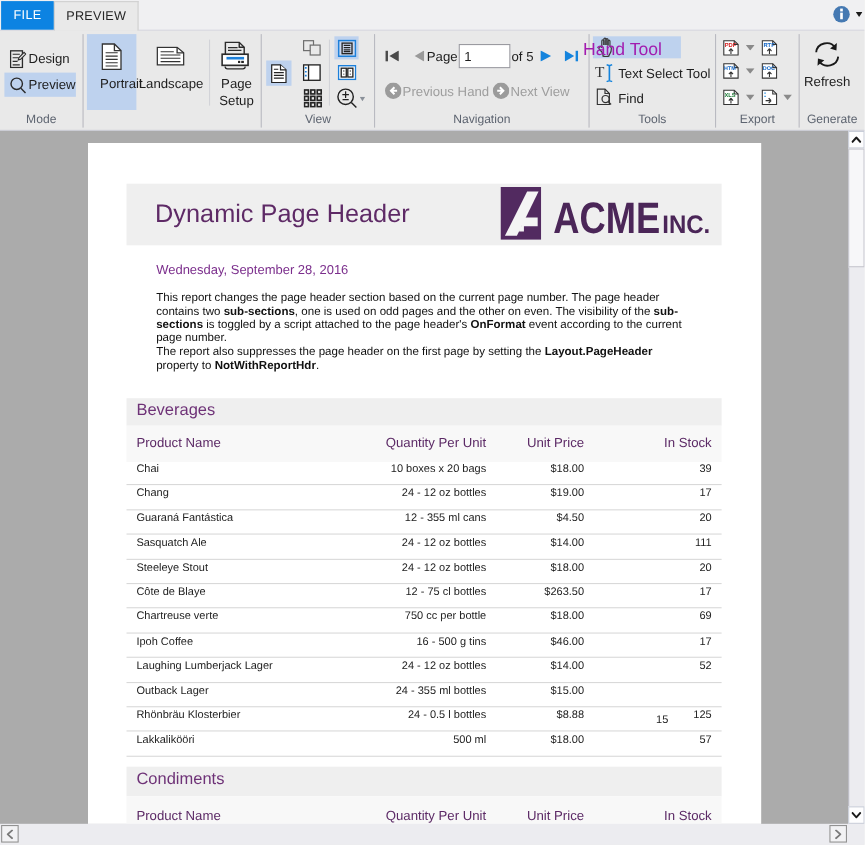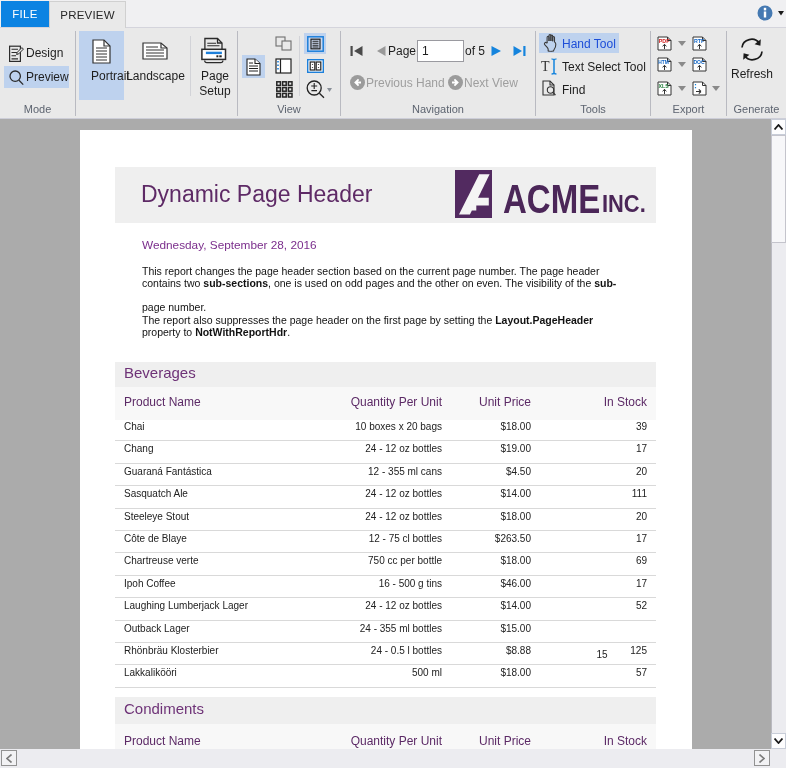--- a/index.html
+++ b/index.html
@@ -187,21 +187,21 @@
   <g fill="none" stroke="#3a3a3a" stroke-width="1.1">
     <path d="M4.1 10.2 V4.4 Q4.1 3.3 5.05 3.3 Q6.0 3.3 6.0 4.4 V7.9"></path>
     <path d="M6.0 7.9 V2.7 Q6.0 1.6 6.95 1.6 Q7.9 1.6 7.9 2.7 V7.9"></path>
     <path d="M7.9 7.9 V3.1 Q7.9 2.1 8.8 2.1 Q9.7 2.1 9.7 3.2 V8.3"></path>
     <path d="M9.7 8.3 V4.5 Q9.7 3.5 10.6 3.5 Q11.5 3.5 11.5 4.6 V9.2"></path>
     <path d="M11.5 9.2 C12.4 9.4 12.8 10.0 12.8 11.2 C12.8 13.6 12.3 14.9 11.4 16.0 C10.8 16.8 10.6 17.3 10.5 18.2"></path>
     <path d="M4.1 10.2 C3.4 9.4 2.5 9.1 1.8 9.8 C1.1 10.5 1.4 11.4 2.1 12.1 L4.2 14.3 C4.9 15.1 5.2 15.9 5.2 16.8 L5.2 18.2"></path>
     <path d="M4.9 18.0 Q7.8 18.8 10.7 18.0" stroke-width="1"></path>
   </g>
 </svg>
-<div class="abs" style="left:562px;top:37px;font-size:12px;color:#1d4ed8;">Hand Tool</div>
+<div class="abs" style="left:530px;top:37px;font-size:16px;color:#a21caf;">Hand Tool</div>
 <div class="abs" style="left:541px;top:59px;font-size:14px;color:#333;font-family:'Liberation Serif',serif;">T</div>
 <svg class="abs" style="left:550px;top:57.5px;" width="8" height="17" viewBox="0 0 8 17">
   <g stroke="#1584dd" stroke-width="1.5" fill="none">
     <path d="M4 1.5 V15.5"></path>
     <path d="M1.5 0.8 Q4 2.2 6.5 0.8" stroke-width="1.3"></path>
     <path d="M1.5 16.2 Q4 14.8 6.5 16.2" stroke-width="1.3"></path>
   </g>
 </svg>
 <div class="abs" style="left:562px;top:60px;font-size:12px;color:#1e1e1e;">Text Select Tool</div>
 <svg class="abs" style="left:542px;top:80px;" width="15" height="16" viewBox="0 0 15 16" fill="none" stroke="#333" stroke-width="1.1">
@@ -288,20 +288,21 @@
     <polygon points="24.2,4.2 34.6,4.2 14.9,44.4 4.0,44.4" fill="#f4f4f4"></polygon>
     <path d="M19 27.8 H33.8 V35.6 H21.3 V40.4 H16.9 V35.6 H19 Z" fill="#f4f4f4"></path>
   </svg>
   <div class="abs" style="left:423px;top:48.8px;font-size:40px;line-height:40px;font-weight:bold;color:#4b2658;white-space:nowrap;transform:scaleX(0.825);transform-origin:left top;">ACME</div>
   <div class="abs" style="left:522px;top:63.2px;font-size:23px;line-height:23px;font-weight:bold;color:#4b2658;white-space:nowrap;transform:scaleX(0.95);transform-origin:left top;">INC.</div>
 
   <div class="abs" style="left:62px;top:108px;font-size:11.8px;line-height:14px;color:#7b2e8c;white-space:nowrap;">Wednesday, September 28, 2016</div>
 
   <div class="para" style="top:135px;">This report changes the page header section based on the current page number. The page header</div>
   <div class="para" style="top:147.1px;">contains two <b>sub-sections</b>, one is used on odd pages and the other on even. The visibility of the <b>sub-</b></div>
+  <div class="para" style="top:159.3px;"><b>sections</b> is toggled by a script attached to the page header's <b>OnFormat</b> event according to the current</div>
   <div class="para" style="top:171.4px;">page number.</div>
   <div class="para" style="top:183.5px;">The report also suppresses the page header on the first page by setting the <b>Layout.PageHeader</b></div>
   <div class="para" style="top:195.7px;">property to <b>NotWithReportHdr</b>.</div>
 
   <div class="abs" style="left:35px;top:232px;width:541px;height:25px;background:#efefef;"></div>
   <div class="abs" style="left:44px;top:235px;font-size:15px;line-height:15px;color:#6e3277;">Beverages</div>
 
   <div class="abs" style="left:35px;top:257px;width:541px;height:32.5px;background:#f8f8f8;"></div>
   <div class="abs" style="left:44px;top:264.5px;font-size:12px;line-height:14px;color:#5c2a66;">Product Name</div>
   <div class="abs" style="left:212px;top:264.5px;width:150px;text-align:right;font-size:12px;line-height:14px;color:#5c2a66;">Quantity Per Unit</div>

